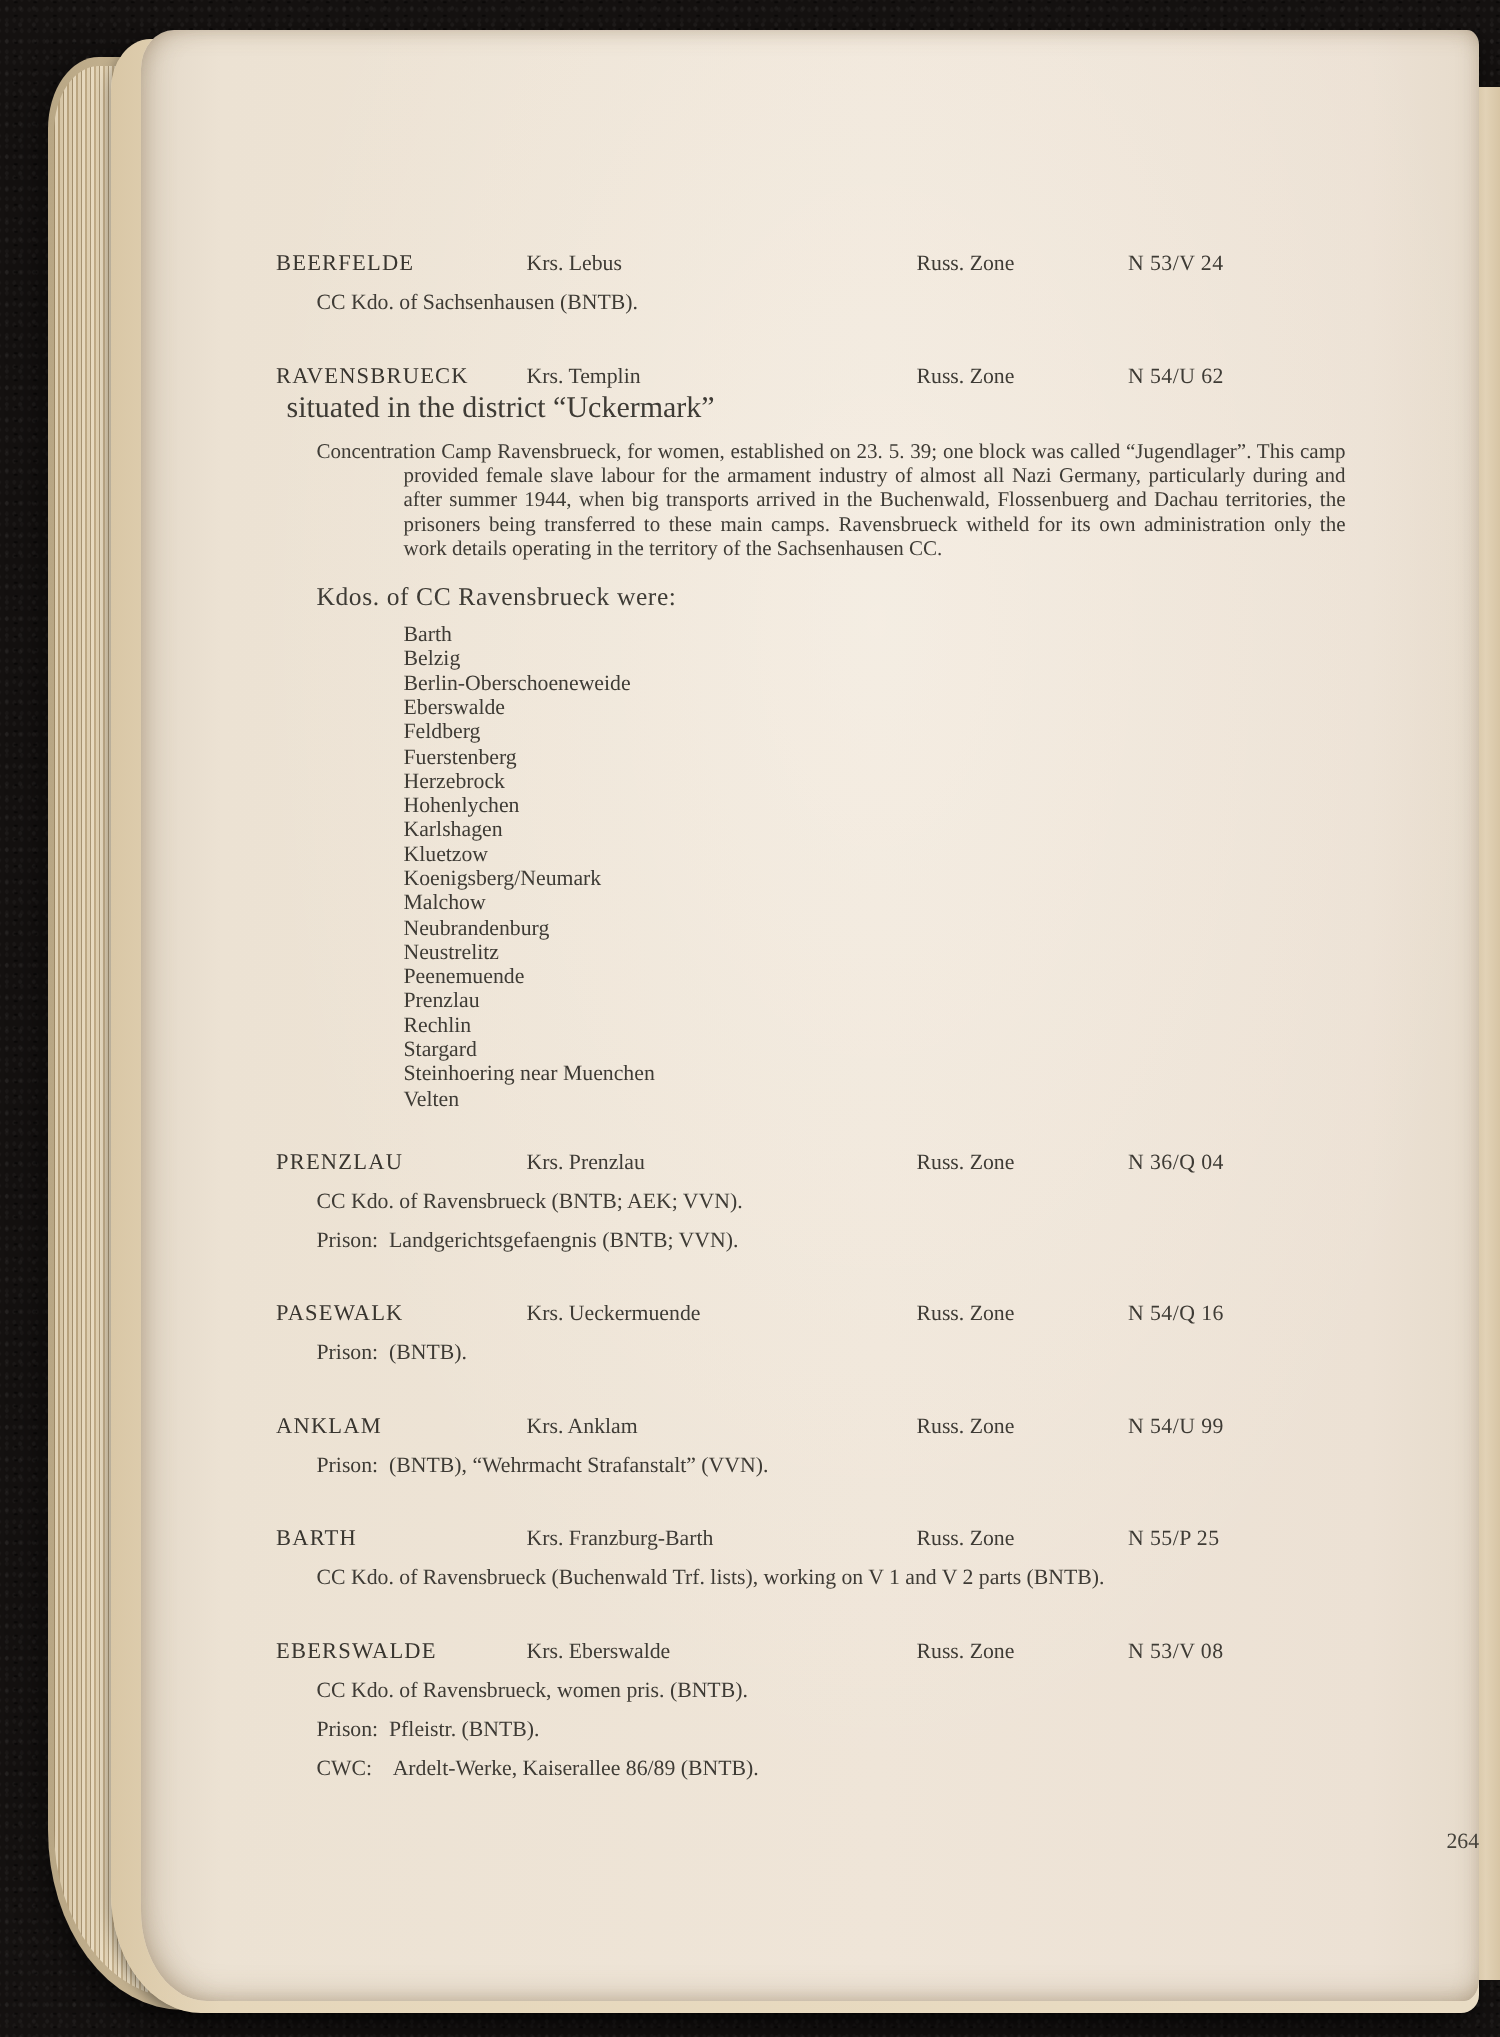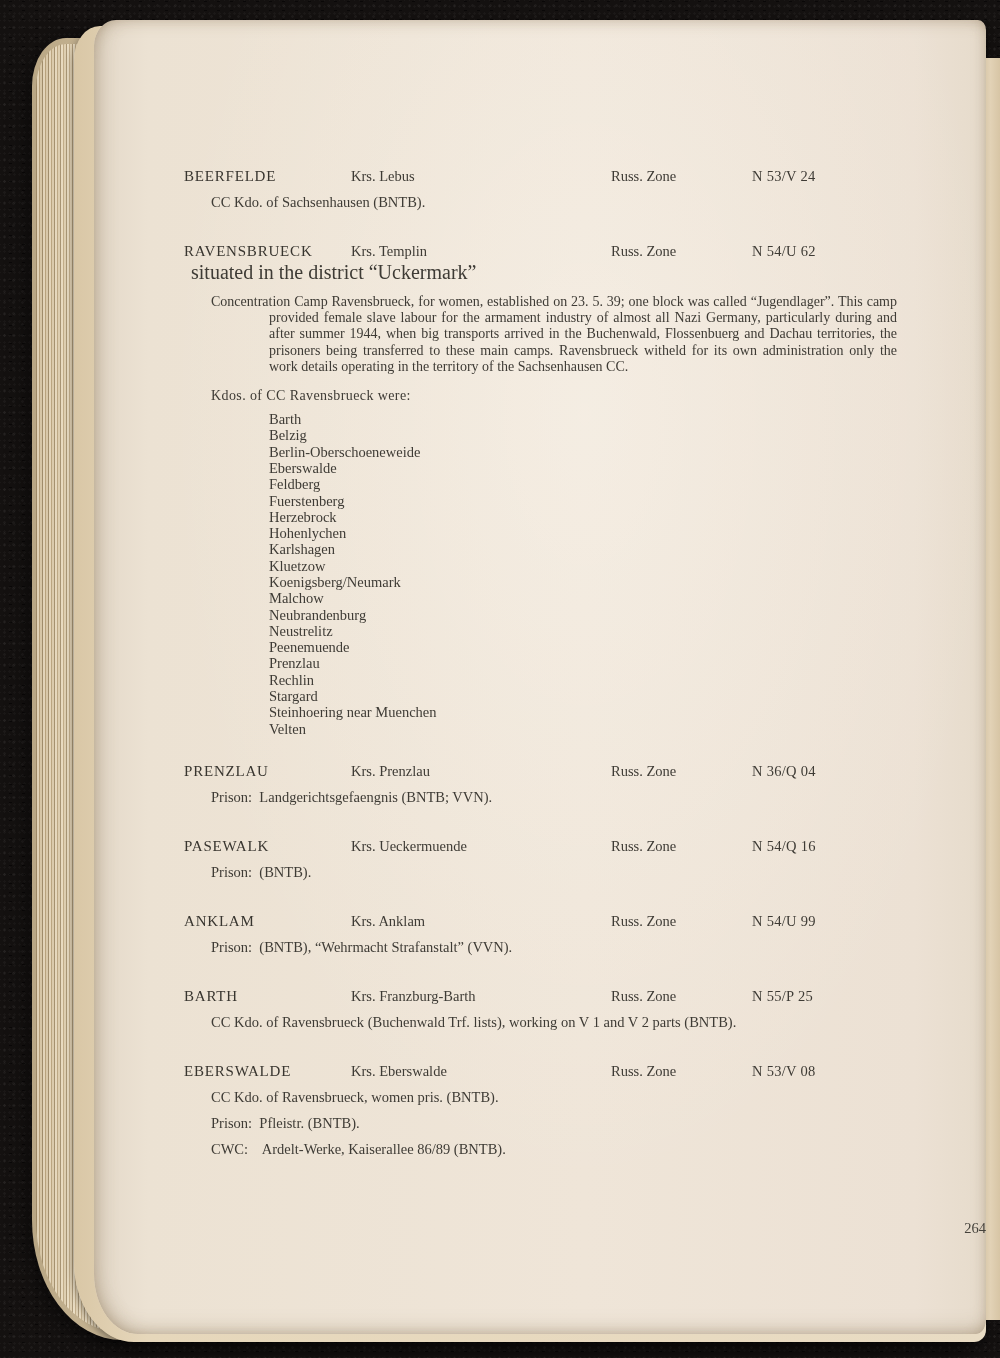--- a/index.html
+++ b/index.html
@@ -105,21 +105,21 @@
   }
   .paragraph {
     font-size: 14px;
     line-height: 16.2px;
     text-align: justify;
     margin: 10px 0 0 85px;
     text-indent: -58px;
     width: 628px;
   }
   .kdos-heading {
-    font-size: 14px;
+    font-size: 17px;
     margin: 13px 0 0 27px;
     letter-spacing: 0.4px;
   }
   .kdos-list { margin: 7px 0 0 85px; }
   .kdo-item {
     font-size: 14.5px;
     line-height: 16.3px;
   }
   .mt-entry  { margin-top: 26px; }
   .mt-entry-lg { margin-top: 32px; }
@@ -197,20 +197,21 @@
         </div>
       </div>
 
       <div class="mt-entry">
         <div class="entry-header">
           <span class="col-name">PRENZLAU</span>
           <span class="col-krs">Krs. Prenzlau</span>
           <span class="col-zone">Russ. Zone</span>
           <span class="col-ref">N 36/Q 04</span>
         </div>
+        <div class="detail-line">CC Kdo. of Ravensbrueck (BNTB; AEK; VVN).</div>
         <div class="detail-line">Prison:  Landgerichtsgefaengnis (BNTB; VVN).</div>
       </div>
 
       <div class="mt-entry-lg">
         <div class="entry-header">
           <span class="col-name">PASEWALK</span>
           <span class="col-krs">Krs. Ueckermuende</span>
           <span class="col-zone">Russ. Zone</span>
           <span class="col-ref">N 54/Q 16</span>
         </div>

